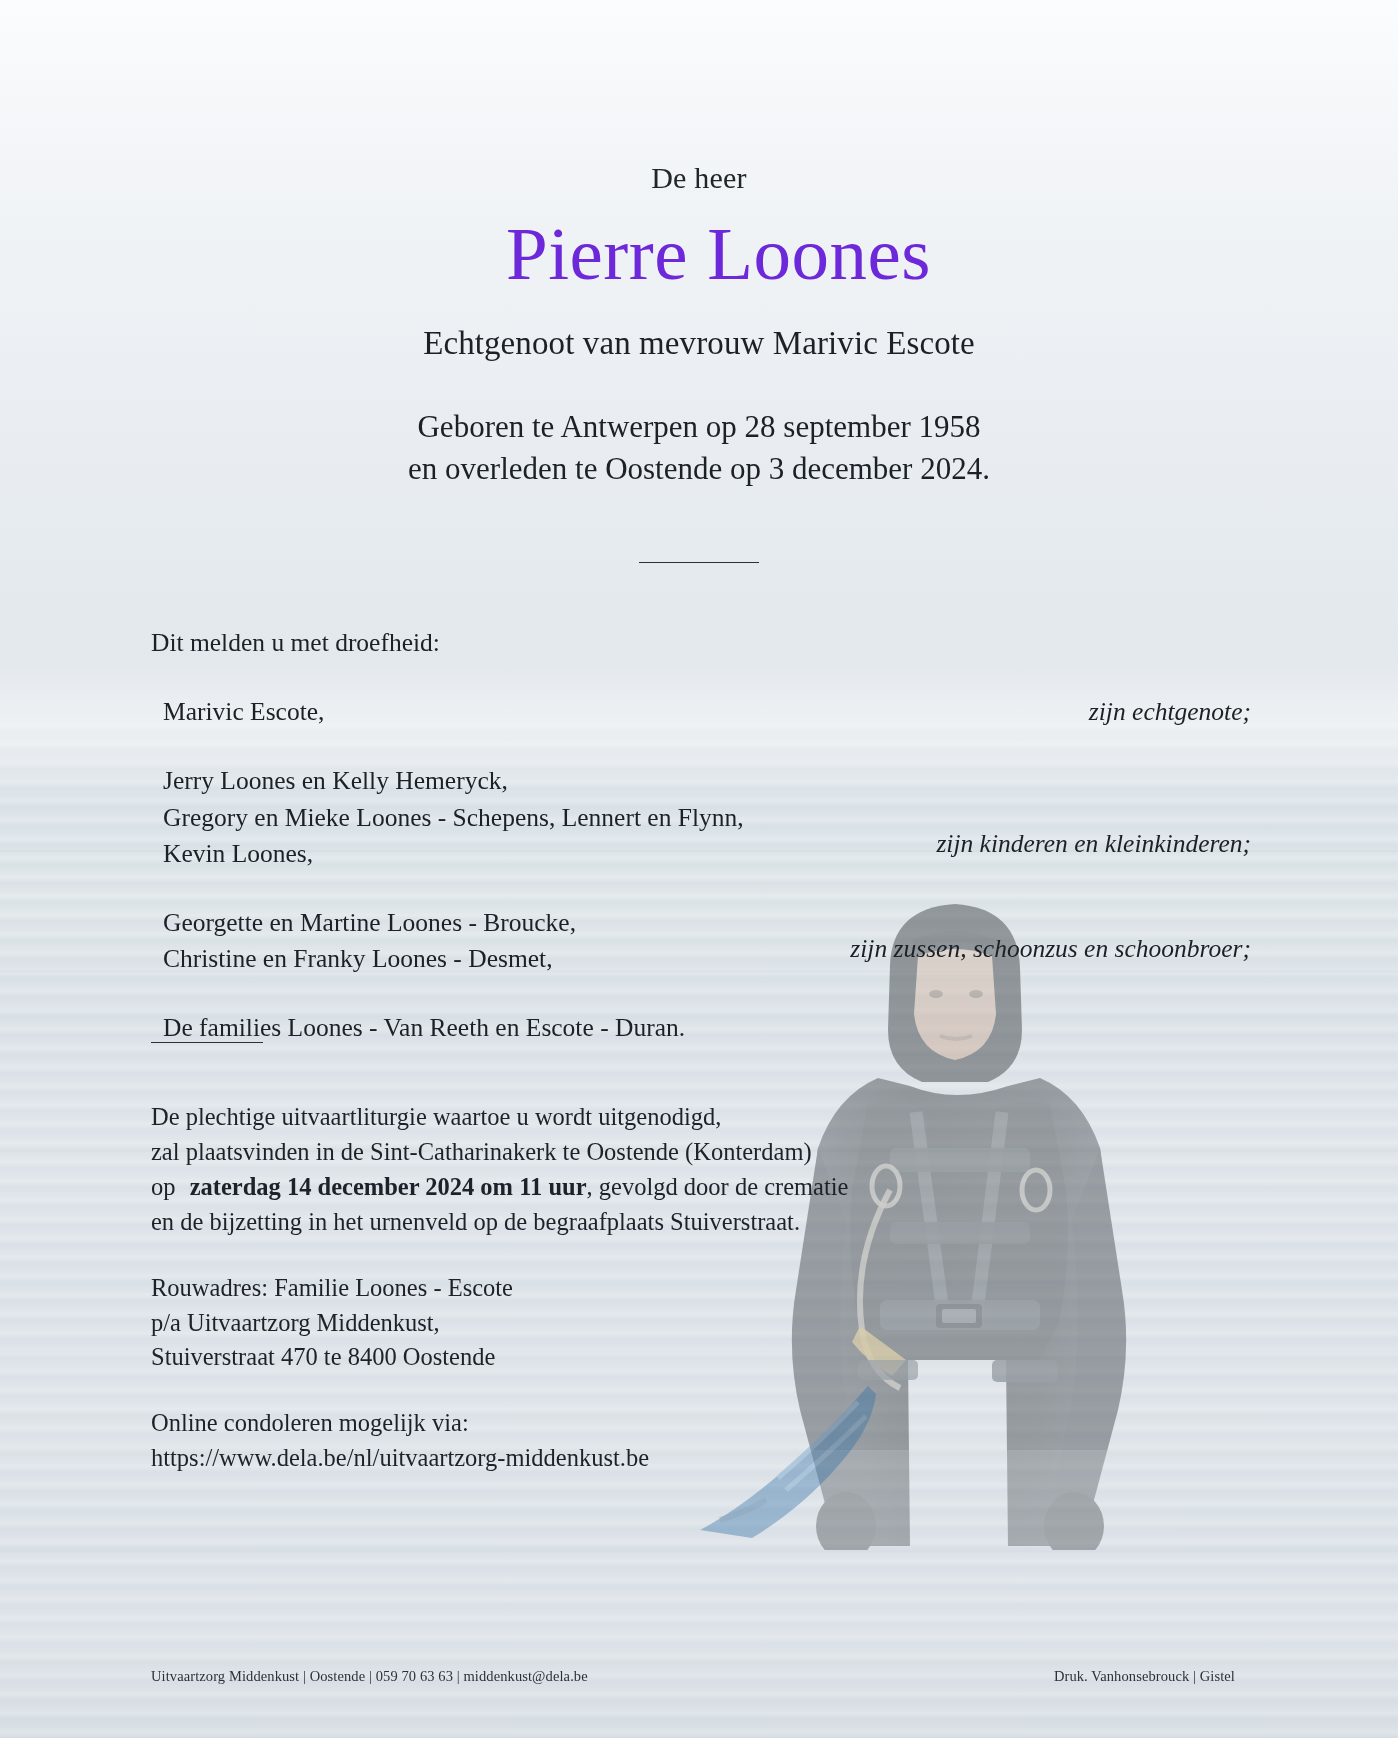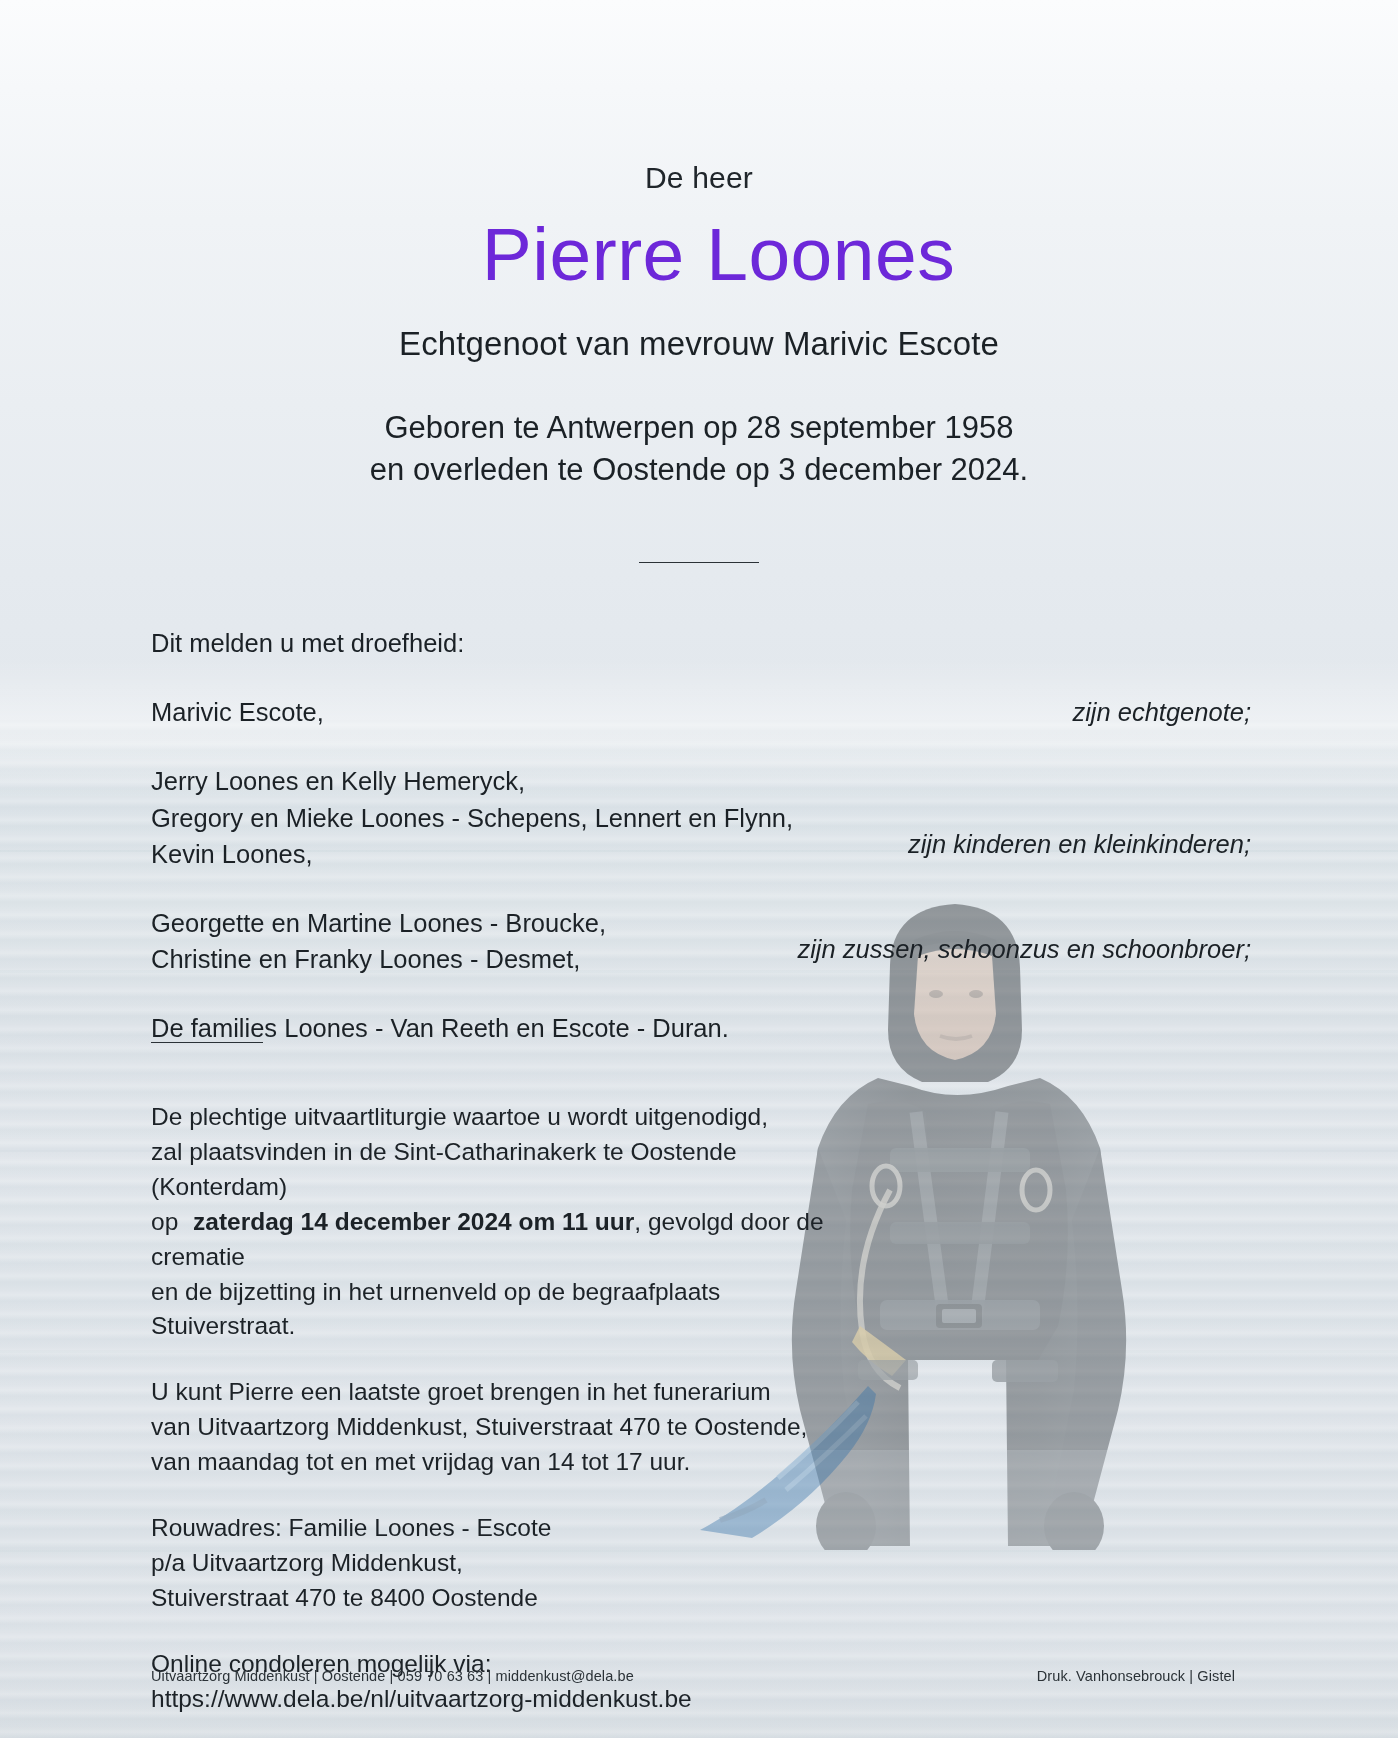--- a/index.html
+++ b/index.html
@@ -11,20 +11,21 @@
     font-family: "Liberation Sans", sans-serif;
   }
 
   #card {
     position: relative;
     width: 1398px;
     height: 1738px;
     overflow: hidden;
     color: #22282c;
     background: #e9edf0;
+    font-family: Liberation Serif, serif;
   }
 
   
   .bg-sky {
     position: absolute;
     left: 0; top: 0;
     width: 100%;
     height: 735px;
     background: linear-gradient(to bottom,
         #fbfcfd 0%,
@@ -174,21 +175,21 @@
     left: 151px;
     top: 625px;
     width: 1100px;
     font-size: 25.5px;
     line-height: 1.42;
     color: #1b2126;
   }
   .intro { margin-bottom: 33px; }
   .grp { position: relative; margin-bottom: 33px; }
   .grp .names { display: block; }
-  .grp .names div { white-space: nowrap; }
+  .grp .names div { white-space: nowrap; margin-left: 12px; }
   .rel {
     position: absolute;
     right: 0;
     bottom: 10px;
     font-style: italic;
     white-space: nowrap;
   }
   .grp.single .rel { bottom: 0; }
 
   .body-text {
@@ -347,25 +348,20 @@
     <div class="rule-left"></div>
 
     <div class="body-text">
       <p>
         <span>De plechtige uitvaartliturgie waartoe u wordt uitgenodigd,</span><br>
         <span>zal plaatsvinden in de Sint-Catharinakerk te Oostende (Konterdam)</span><br>
         <span>op </span><b>zaterdag 14 december 2024 om 11 uur</b><span>, gevolgd door de crematie</span><br>
         <span>en de bijzetting in het urnenveld op de begraafplaats Stuiverstraat.</span>
       </p>
 
-      <p>
-        <span>U kunt Pierre een laatste groet brengen in het funerarium</span><br>
-        <span>van Uitvaartzorg Middenkust, Stuiverstraat 470 te Oostende,</span><br>
-        <span>van maandag tot en met vrijdag van 14 tot 17 uur.</span>
-      </p>
 
       <p>
         <span>Rouwadres: Familie Loones - Escote</span><br>
         <span>p/a Uitvaartzorg Middenkust,</span><br>
         <span>Stuiverstraat 470 te 8400 Oostende</span>
       </p>
 
       <p>
         <span>Online condoleren mogelijk via:</span><br>
         <span>https://www.dela.be/nl/uitvaartzorg-middenkust.be</span>

